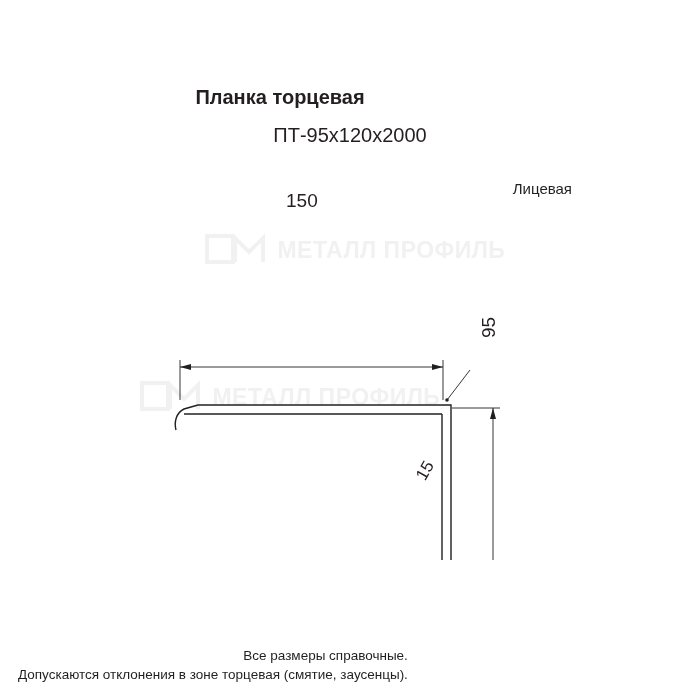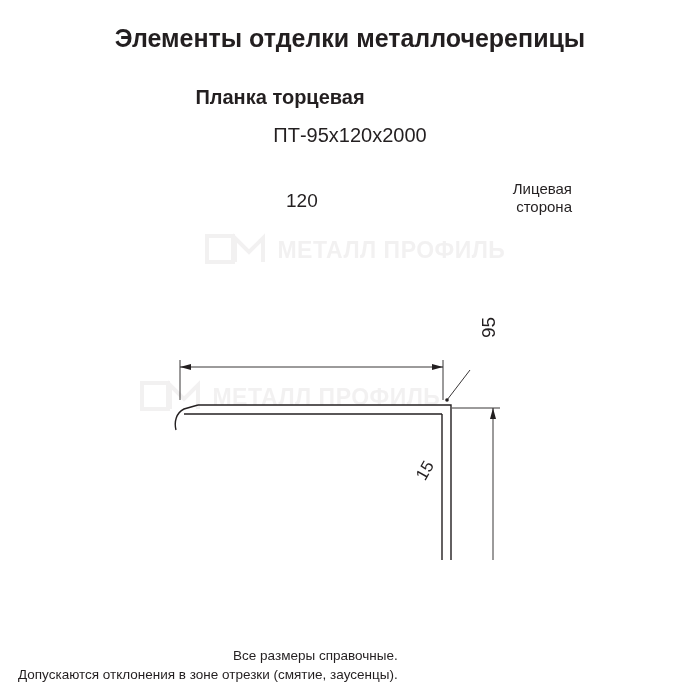--- a/index.html
+++ b/index.html
@@ -110,21 +110,20 @@
     color: #231f20;
     text-align: right;
   }
   .footer div { white-space: nowrap; }
 </style>
 </head>
 <body>
 
 <div class="page">
 
-  <div class="title-main">Элементы отделки металлочерепицы</div>
   <div class="title-sub">Планка торцевая</div>
   <div class="title-code">ПТ-95х120х2000</div>
 
   <div class="watermark wm1">
     <span class="wm-mark">
       <svg width="60" height="40" viewBox="0 0 60 40">
         <rect x="2" y="8" width="26" height="26" fill="none" stroke="#d8d4d6" stroke-width="4"></rect>
         <path d="M30 34 L30 10 L44 24 L58 10 L58 34" fill="none" stroke="#d8d4d6" stroke-width="4"></path>
       </svg>
     </span>
@@ -169,27 +168,26 @@
 
       <path d="M418 481 L 410 469" stroke-width="0.9"></path>
       <path d="M443 502 L 435 490" stroke-width="0.9"></path>
       <path d="M414 475 L 439 496" stroke-width="0.9"></path>
 
       <path d="M447 240 L 470 210" stroke-width="0.9"></path>
       <circle cx="447" cy="240" r="1.8" fill="#231f20" stroke="none"></circle>
     </g>
   </svg>
 
-  <div class="dim-label label-120">120</div>
+  <div class="dim-label label-120">150</div>
   <div class="dim-label label-95">95</div>
   <div class="dim-label label-15">15</div>
 
   <div class="label-face">
     <div>Лицевая</div>
-    <div>сторона</div>
   </div>
 
   <div class="footer">
     <div>Все размеры справочные.</div>
-    <div>Допускаются отклонения в зоне отрезки (смятие, заусенцы).</div>
+    <div>Допускаются отклонения в зоне торцевая (смятие, заусенцы).</div>
   </div>
 
 </div>
 
 </body></html>

